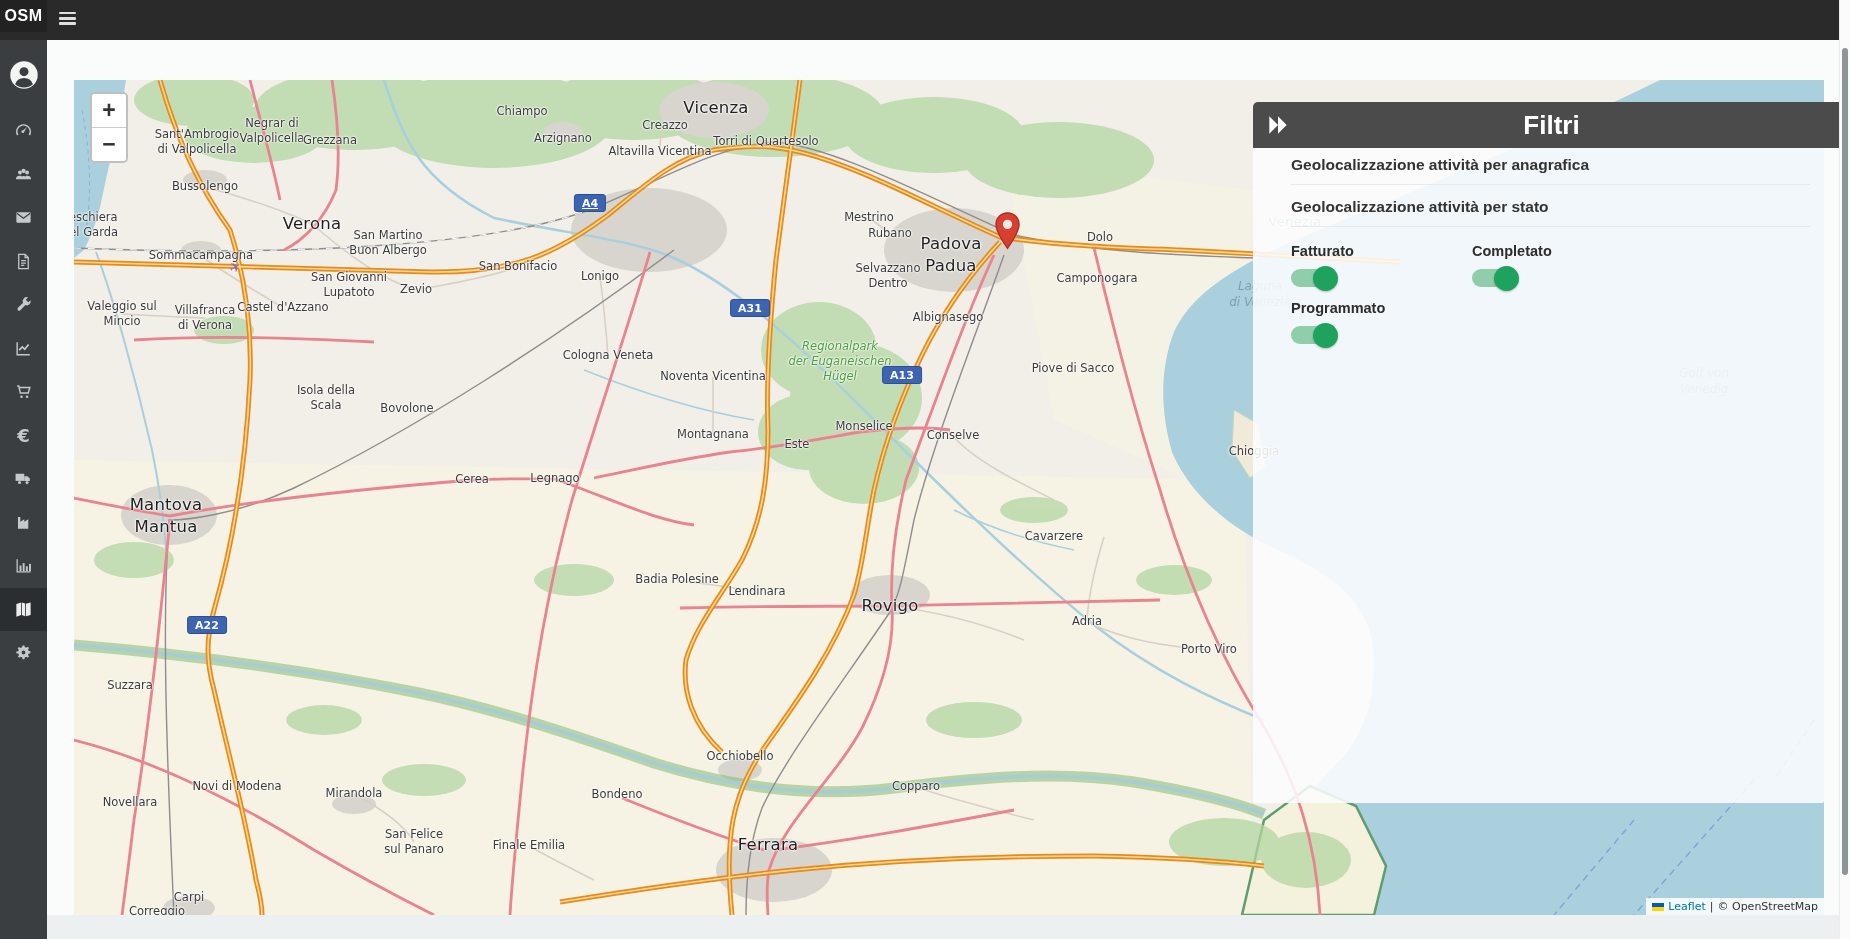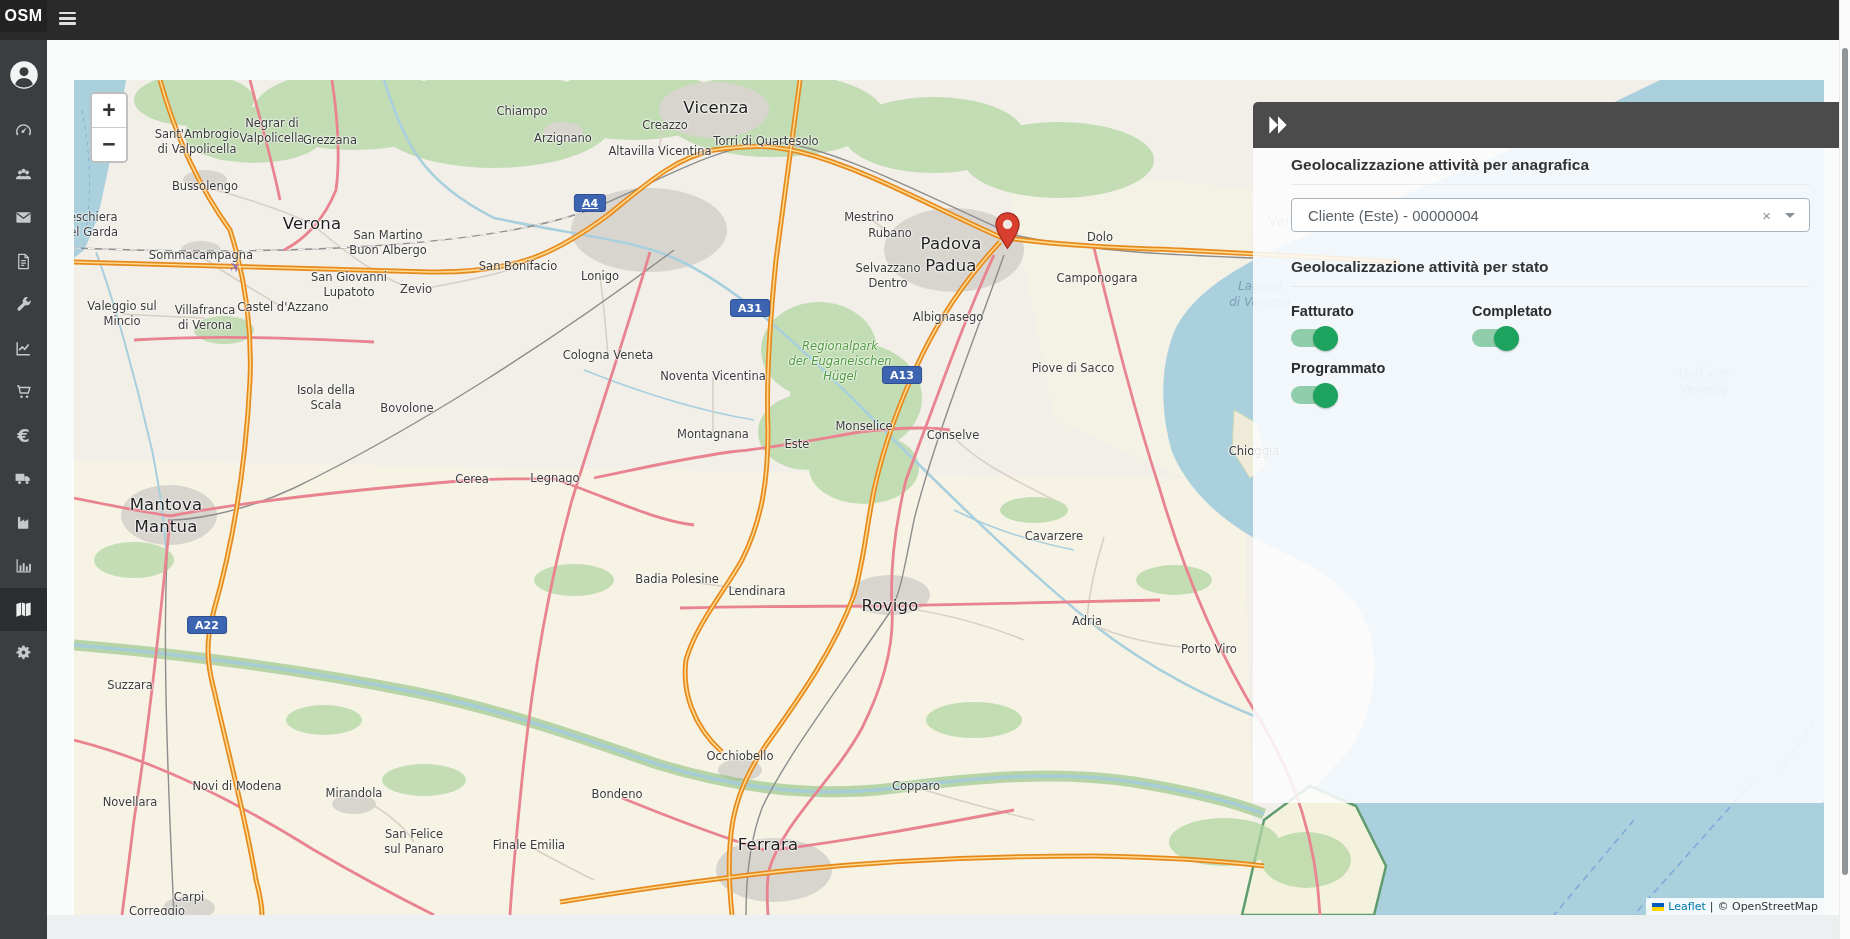--- a/index.html
+++ b/index.html
@@ -563,30 +563,26 @@
       <span>© OpenStreetMap</span>
     </div>
   </div>
 
   <div class="filtri-bar">
     <div class="collapse-btn">
       <svg viewBox="0 0 24 24" width="26" height="26">
         <path d="M4,4 L12,12 L4,20 Z M12,4 L20,12 L12,20 Z" fill="#ffffff"></path>
       </svg>
     </div>
+    <div class="filtri-title">Filtri</div>
   </div>
 
   <div class="panel">
     <h2>Geolocalizzazione attività per anagrafica</h2>
     <hr>
-    <div class="selectbox">
-      <span class="val">Cliente (Este) - 00000004</span>
-      <span class="clear">×</span>
-      <span class="caret"></span>
-    </div>
     <h2>Geolocalizzazione attività per stato</h2>
     <hr>
     <div class="toggle-grid">
         <div class="toggle-item">
           <div class="t-label">Fatturato</div>
           <div class="switch on">
             <div class="knob"></div>
           </div>
         </div>
         <div class="toggle-item">

